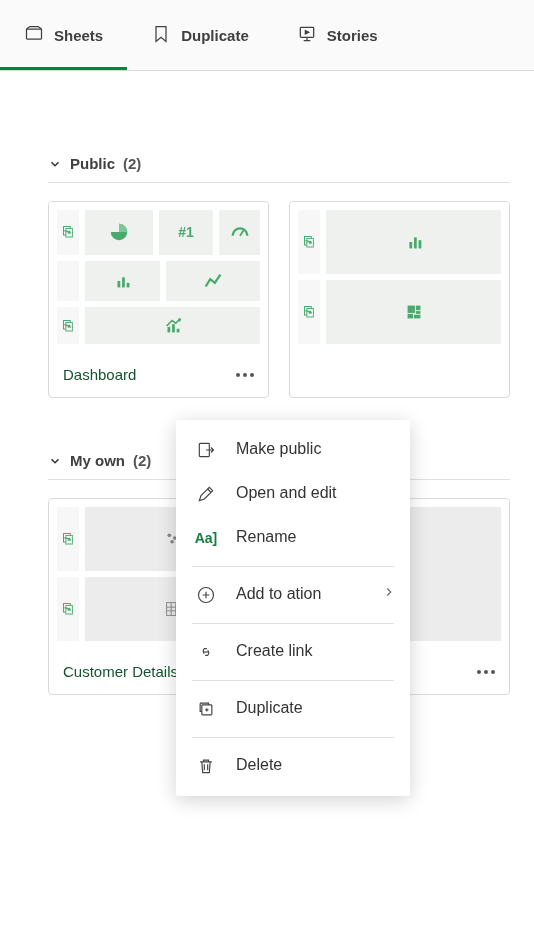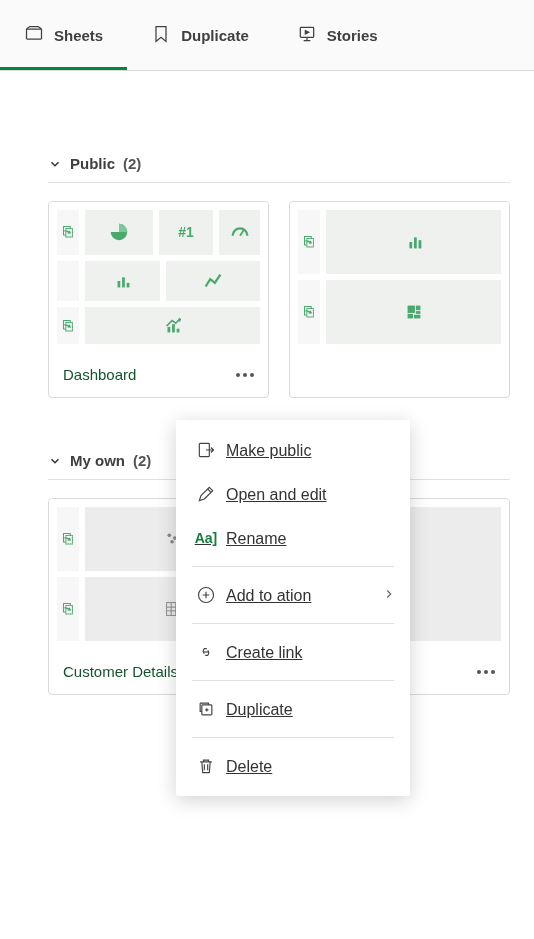--- a/index.html
+++ b/index.html
@@ -130,28 +130,27 @@
     top: 420px;
     width: 234px;
     background: #fff;
     box-shadow: 0 4px 20px rgba(0,0,0,0.18);
     border-radius: 2px;
     padding: 8px 0;
     z-index: 100;
   }
   .menu-item {
     display: flex;
-    align-items: flex-end;
-    gap: 10px;
+    align-items: flex-start;
+    gap: 20px;
     padding: 12px 20px;
     font-size: 16px;
     color: #333;
     cursor: pointer;
     position: relative;
-    text-decoration: underline;
   }
   .menu-item .mi-icon {
     width: 20px; height: 20px;
     display: flex; align-items: center; justify-content: center;
     color: #555;
   }
   .menu-item .mi-icon svg { width: 20px; height: 20px; stroke: #444; fill: none; stroke-width: 1.4; }
   .menu-item .chev-right {
     position: absolute;
     right: 14px;

